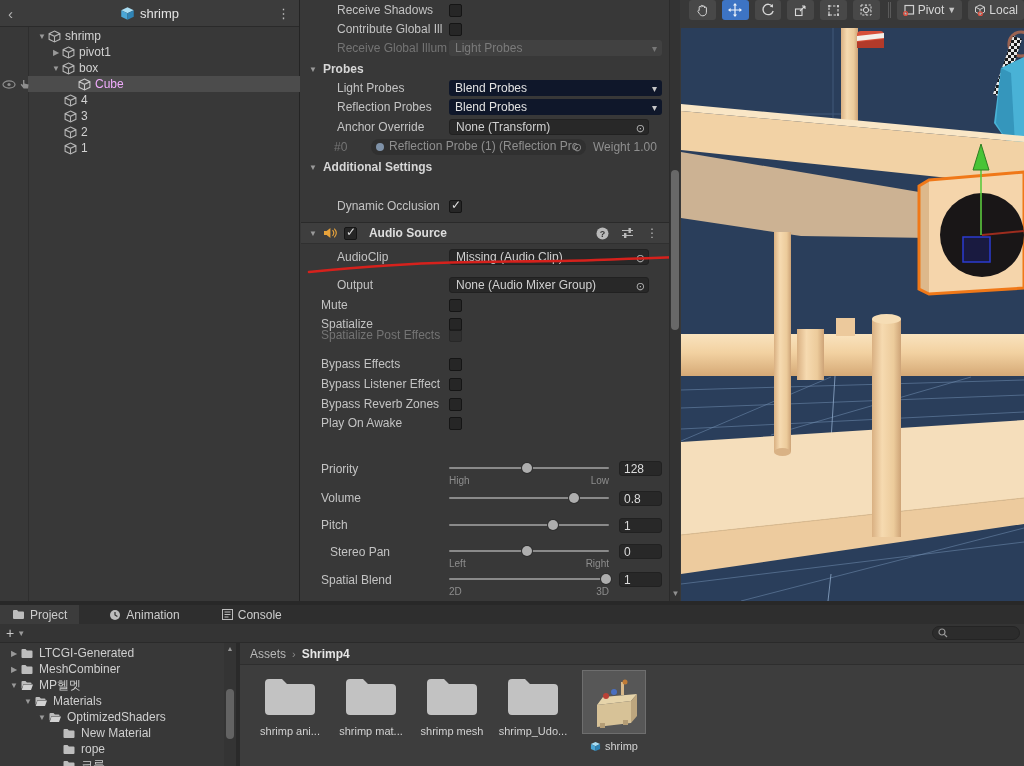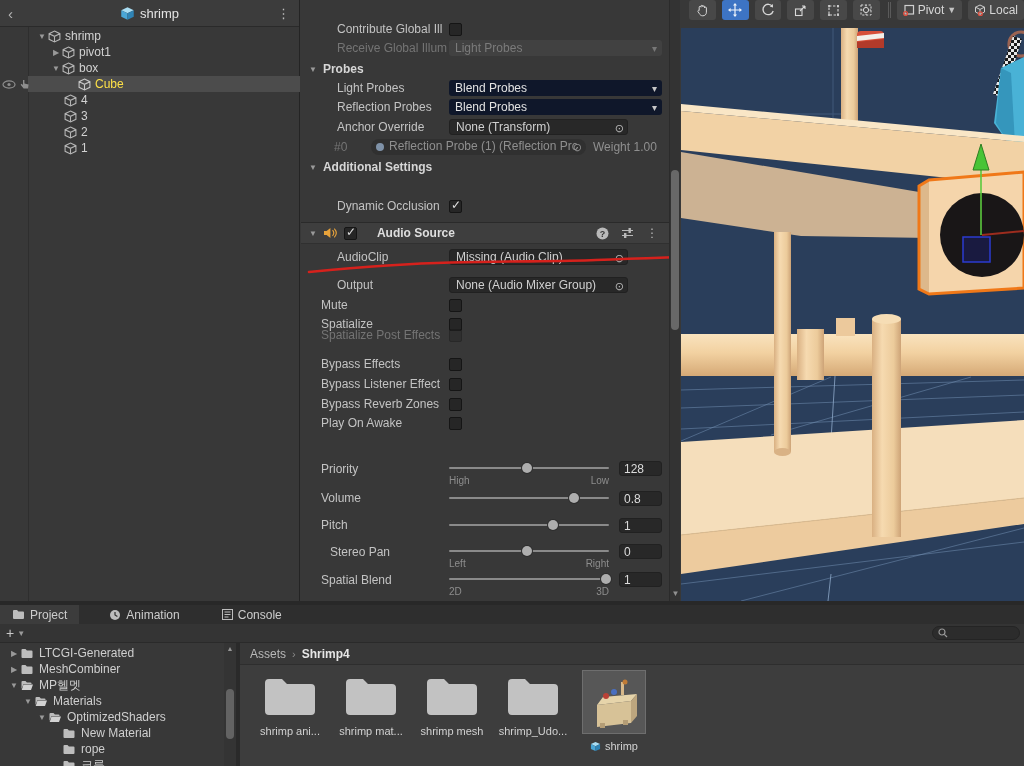--- a/index.html
+++ b/index.html
@@ -30,32 +30,32 @@
   .ilabel.dis { color:#747474; }
   .isec { position:absolute; left:8px; display:flex; align-items:center; gap:6px; font-weight:bold; color:#d6d6d6; }
   .isec .exp { font-size:8px; color:#9a9a9a; font-weight:normal; }
   .ckbox { position:absolute; left:148px; width:13px; height:13px; background:#262626; border:1px solid #151515; border-radius:2px; }
   .ckbox.dis { opacity:.45; }
   .ckbox.on::after { content:"✓"; position:absolute; left:1px; top:-3px; color:#dcdcdc; font-size:12px; }
   .dd { position:absolute; left:148px; width:213px; height:16px; background:#0f172a; border-radius:3px; color:#e2e2e2; padding:1px 6px 0; line-height:15px; white-space:nowrap; overflow:hidden; }
   .dd::after { content:"▾"; position:absolute; right:5px; top:1px; color:#c6c6c6; font-size:10px; }
   .dd.dis { background:#414141; color:#7b7b7b; }
   .dd.dis::after { color:#777; }
-  .obj { position:absolute; left:148px; width:179px; height:16px; background:#282828; border:1px solid #212121; border-radius:3px; color:#d0d0d0; padding:0 18px 0 6px; line-height:15px; white-space:nowrap; overflow:hidden; }
+  .obj { position:absolute; left:148px; width:200px; height:16px; background:#282828; border:1px solid #212121; border-radius:3px; color:#d0d0d0; padding:0 18px 0 6px; line-height:15px; white-space:nowrap; overflow:hidden; }
   .obj .pick { position:absolute; right:3px; top:1px; color:#b9b9b9; font-size:11px; }
   .numf { position:absolute; left:318px; width:43px; height:15px; background:#282828; border:1px solid #212121; border-radius:3px; color:#dcdcdc; padding:0 4px; line-height:14px; }
   .track { position:absolute; left:148px; width:160px; height:14px; }
   .track .line { position:absolute; left:0; right:0; top:6px; height:2px; background:#8a8a8a; border-radius:1px; }
   .track .knob { position:absolute; top:2px; width:10px; height:10px; border-radius:50%; background:#aeaeae; transform:translateX(-50%); box-shadow:0 0 0 1px #2e2e2e; }
   .sublab { position:absolute; left:148px; width:160px; top:14px; display:flex; justify-content:space-between; font-size:10px; color:#8d8d8d; }
   .comp-head { position:absolute; left:0; width:369px; height:22px; background:#3e3e3e; border-top:1px solid #2a2a2a; border-bottom:1px solid #303030; display:flex; align-items:center; }
   .comp-head .exp { margin-left:8px; font-size:8px; color:#9a9a9a; }
   .comp-head .ckbox2 { width:13px; height:13px; background:#262626; border:1px solid #151515; border-radius:2px; margin-left:7px; position:relative; }
   .comp-head .ckbox2::after { content:"✓"; position:absolute; left:1px; top:-3px; color:#dcdcdc; font-size:12px; }
-  .comp-head .ctitle { margin-left:20px; font-weight:bold; color:#dedede; }
+  .comp-head .ctitle { margin-left:12px; font-weight:bold; color:#dedede; }
   .comp-head .hicons { position:absolute; right:12px; display:flex; gap:12px; align-items:center; }
   .probe-field { position:absolute; left:70px; width:215px; height:16px; background:#303030; border-radius:8px; color:#8f8f8f; padding:0 18px 0 18px; line-height:15px; white-space:nowrap; overflow:hidden; }
   .probe-field .pick { position:absolute; right:4px; top:1px; color:#8f8f8f; font-size:11px; }
   .probe-field .sph { position:absolute; left:5px; top:4px; width:8px; height:8px; border-radius:50%; background:#7f92a8; }
   .pweight { position:absolute; left:292px; color:#8f8f8f; white-space:nowrap; }
   .insp-scroll { position:absolute; right:0; top:0; width:11px; height:601px; background:#333; border-left:1px solid #2b2b2b; }
   .insp-scroll .thumb { position:absolute; left:1px; width:8px; top:170px; height:160px; background:#686868; border-radius:4px; }
   .insp-scroll .arr { position:absolute; left:1px; bottom:3px; color:#919191; font-size:8px; width:9px; text-align:center; }
   .red-annot { position:absolute; left:0; top:0; pointer-events:none; }
   
@@ -148,21 +148,21 @@
             <circle cx="7" cy="4.5" r="1.6" fill="#8e8e8e"></circle>
           </svg>
         <svg width="11" height="11" viewBox="0 0 11 11">
             <path d="M4 1 L4 6 L2.6 4.8 L1.6 5.8 L4.6 9.6 L9 9.6 L9.6 5.4 L5.4 4.4 L5.4 1 Z" fill="#8e8e8e"></path>
           </svg>
       </span>
       <span style="width:78px"></span>
       <svg class="cubeico" viewBox="0 0 12 12">
           <path d="M6 1 L11 3.4 L11 8.6 L6 11 L1 8.6 L1 3.4 Z M1 3.4 L6 5.8 L11 3.4 M6 5.8 L6 11" fill="none" stroke="#c8c8c8"></path>
         </svg>
-      <span class="lab" style="color:#fde047">Cube</span>
+      <span class="lab" style="color:#f0abfc">Cube</span>
     </div>
     <div class="hrow" style="top:92px">
       <span class="bgbar"></span>
         <span style="width:64px"></span>
       <svg class="cubeico" viewBox="0 0 12 12">
           <path d="M6 1 L11 3.4 L11 8.6 L6 11 L1 8.6 L1 3.4 Z M1 3.4 L6 5.8 L11 3.4 M6 5.8 L6 11" fill="none" stroke="#b4b4b4"></path>
         </svg>
       <span class="lab">4</span>
     </div>
     <div class="hrow" style="top:108px">
@@ -186,20 +186,24 @@
         <span style="width:64px"></span>
       <svg class="cubeico" viewBox="0 0 12 12">
           <path d="M6 1 L11 3.4 L11 8.6 L6 11 L1 8.6 L1 3.4 Z M1 3.4 L6 5.8 L11 3.4 M6 5.8 L6 11" fill="none" stroke="#b4b4b4"></path>
         </svg>
       <span class="lab">1</span>
     </div>
   </div>
 
   <div class="inspector">
 
+    <div class="irow" style="top:1px">
+      <span class="ilabel">Receive Shadows</span>
+      <span class="ckbox"></span>
+    </div>
     <div class="irow" style="top:20px">
       <span class="ilabel">Contribute Global Ill</span>
       <span class="ckbox"></span>
     </div>
     <div class="irow" style="top:39px">
       <span class="ilabel dis">Receive Global Illum</span>
       <span class="dd dis"><span>Light Probes</span></span>
     </div>
     <div class="irow" style="top:60px">
       <span class="isec">

